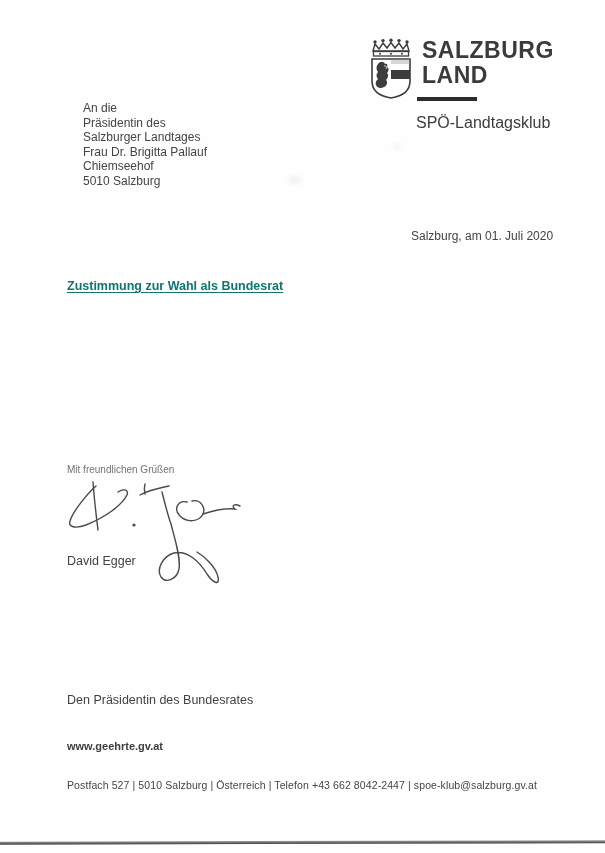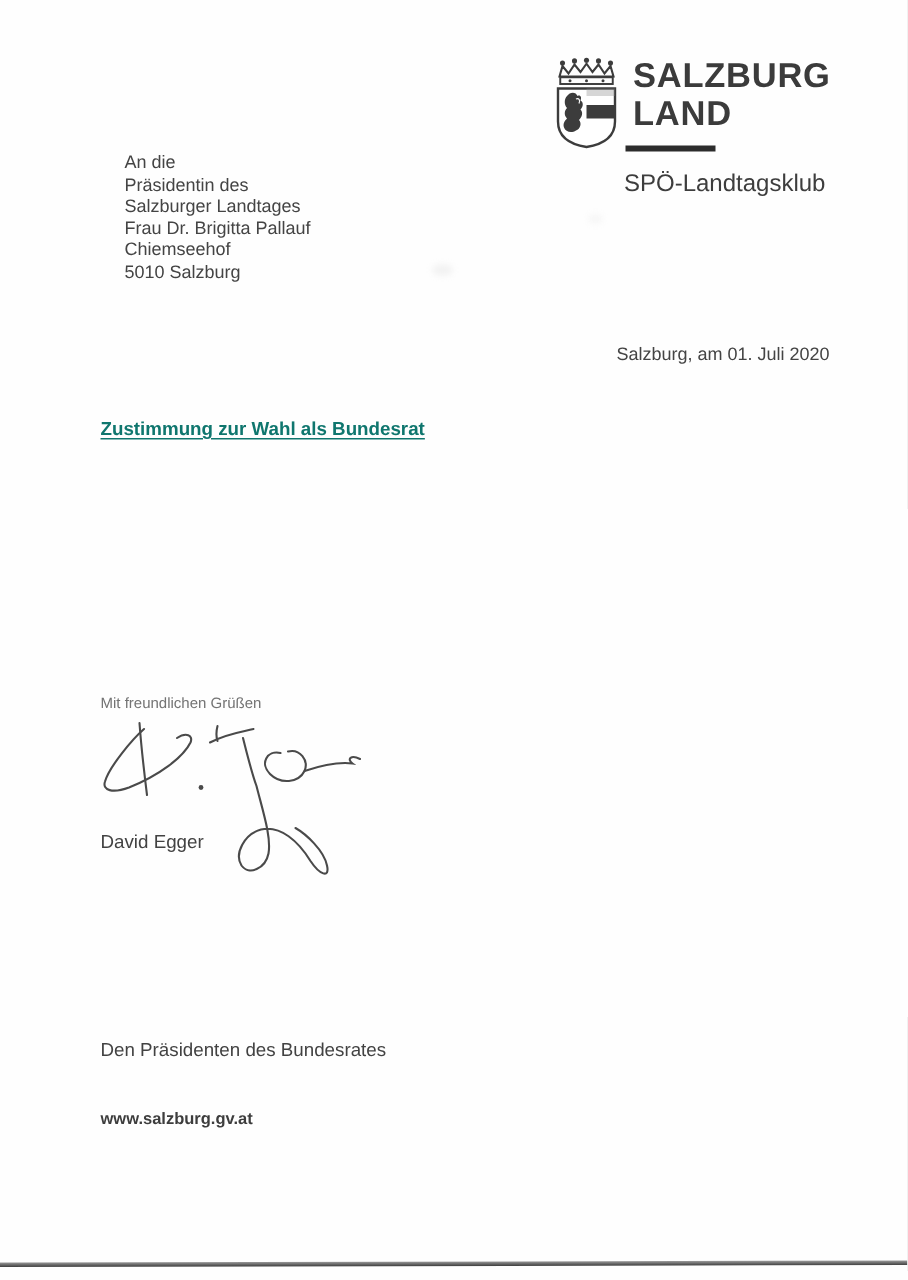--- a/index.html
+++ b/index.html
@@ -128,21 +128,22 @@
 
         <path d="M131,26 C122,24 117,33 124,40 C131,47 143,46 147,38 C150,31 144,23 136,25"></path>
 
         <path d="M147,38 C159,34 171,32 179,33 C175,30 178,27 184,30"></path>
       </g>
     </svg>
   </div>
 
   <div class="abs signer">David Egger</div>
 
-  <div class="abs cc-line">Den Präsidenten des Bundesrates</div>
+  <div class="abs cc-line">Den Präsidentin des Bundesrates</div>
 
-  <div class="abs website">www.salzburg.gv.at</div>
+  <div class="abs website">www.geehrte.gv.at</div>
+  <div class="abs contact">Postfach 527 | 5010 Salzburg | Österreich | Telefon +43 662 8042-2447 | spoe-klub@salzburg.gv.at</div>
 
   <div class="abs smudge1"></div>
   <div class="abs smudge2"></div>
   <div class="abs scan-line"></div>
 
 </div>
 
 </body></html>

